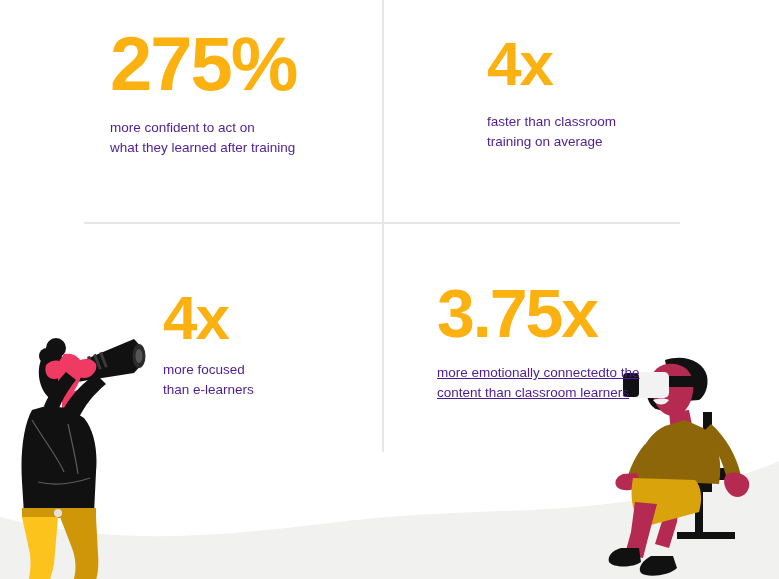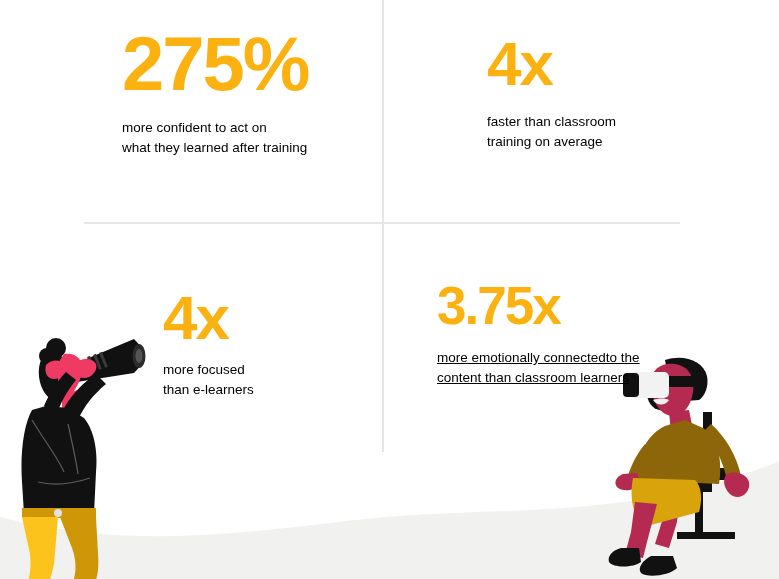--- a/index.html
+++ b/index.html
@@ -59,41 +59,41 @@
   }
   .stat-number {
     color: #fbb110;
     font-weight: bold;
     letter-spacing: -2px;
     line-height: 1;
     margin: 0;
     white-space: nowrap;
   }
   .stat-desc {
-    color: #000000;
+    color: #4c1d95;
     font-size: 13.5px;
     line-height: 20px;
     margin: 0;
     white-space: pre-line;
   }
 
-  #stat-1 { left: 122px; top: 26px; }
+  #stat-1 { left: 110px; top: 26px; }
   #stat-1 .stat-number { font-size: 76px; }
   #stat-1 .stat-desc { margin-top: 16px; }
 
   #stat-2 { left: 487px; top: 33px; }
   #stat-2 .stat-number { font-size: 62px; }
   #stat-2 .stat-desc { margin-top: 17px; }
 
   #stat-3 { left: 163px; top: 287px; }
   #stat-3 .stat-number { font-size: 62px; }
   #stat-3 .stat-desc { margin-top: 11px; }
 
   #stat-4 { left: 437px; top: 279px; }
-  #stat-4 .stat-number { font-size: 53px; }
+  #stat-4 .stat-number { font-size: 68px; }
   #stat-4 .stat-desc { margin-top: 16px; text-decoration: underline; }
 
   
   .illustration {
     position: absolute;
     z-index: 2;
   }
   #illo-telescope {
     left: 2px;
     top: 332px;

